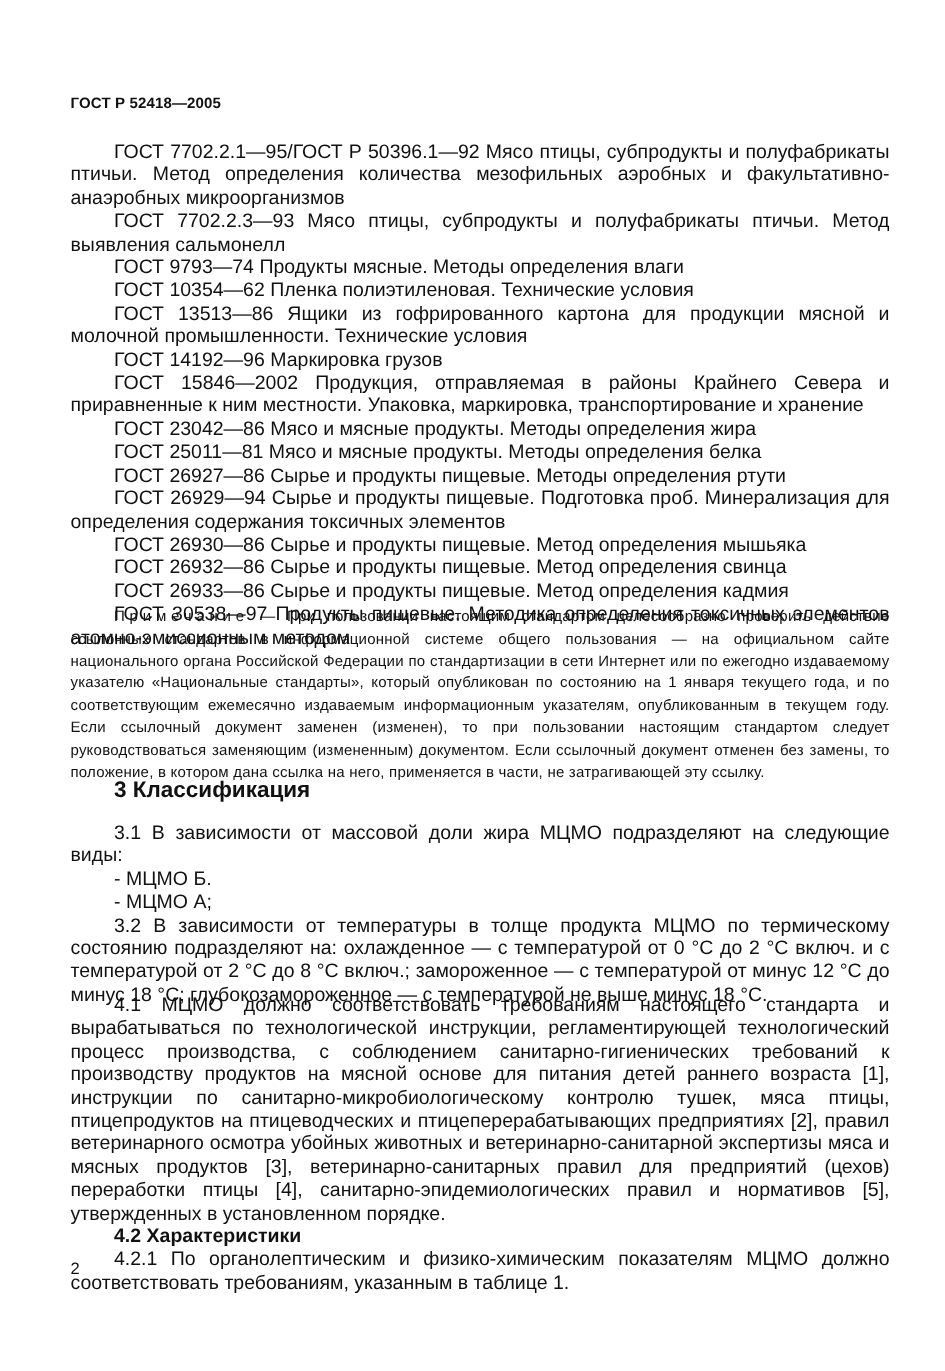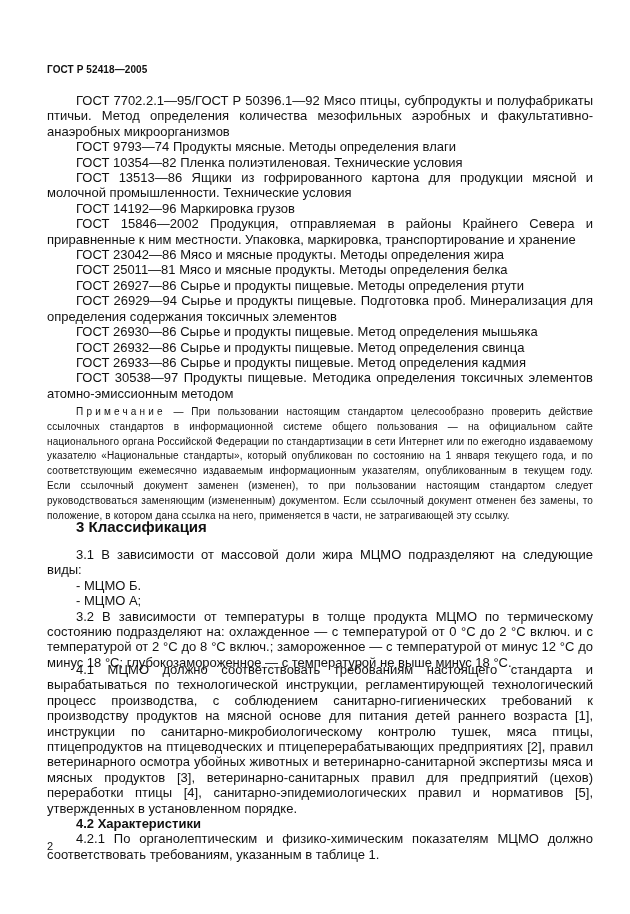--- a/index.html
+++ b/index.html
@@ -22,22 +22,23 @@
   .pagenum { position: absolute; top: 840px; left: 0; font-size: 11px; }
 </style>
 </head>
 <body>
 
 <div class="page">
   <div class="header">ГОСТ Р 52418—2005</div>
 
   <div class="refs">
     <p>ГОСТ 7702.2.1—95/ГОСТ Р 50396.1—92  Мясо птицы, субпродукты и полуфабрикаты птичьи. Метод определения количества мезофильных аэробных и факультативно-анаэробных микроорганизмов</p>
+    <p>ГОСТ 7702.2.3—93  Мясо птицы, субпродукты и полуфабрикаты птичьи. Метод выявления сальмонелл</p>
     <p>ГОСТ 9793—74  Продукты мясные. Методы определения влаги</p>
-    <p>ГОСТ 10354—82  Пленка полиэтиленовая. Технические условия</p>
+    <p>ГОСТ 10354—62  Пленка полиэтиленовая. Технические условия</p>
     <p>ГОСТ 13513—86  Ящики из гофрированного картона для продукции мясной и молочной промышленности. Технические условия</p>
     <p>ГОСТ 14192—96  Маркировка грузов</p>
     <p>ГОСТ 15846—2002  Продукция, отправляемая в районы Крайнего Севера и приравненные к ним местности. Упаковка, маркировка, транспортирование и хранение</p>
     <p>ГОСТ 23042—86  Мясо и мясные продукты. Методы определения жира</p>
     <p>ГОСТ 25011—81  Мясо и мясные продукты. Методы определения белка</p>
     <p>ГОСТ 26927—86  Сырье и продукты пищевые. Методы определения ртути</p>
     <p>ГОСТ 26929—94  Сырье и продукты пищевые. Подготовка проб. Минерализация для определения содержания токсичных элементов</p>
     <p>ГОСТ 26930—86  Сырье и продукты пищевые. Метод определения мышьяка</p>
     <p>ГОСТ 26932—86  Сырье и продукты пищевые. Метод определения свинца</p>
     <p>ГОСТ 26933—86  Сырье и продукты пищевые. Метод определения кадмия</p>

